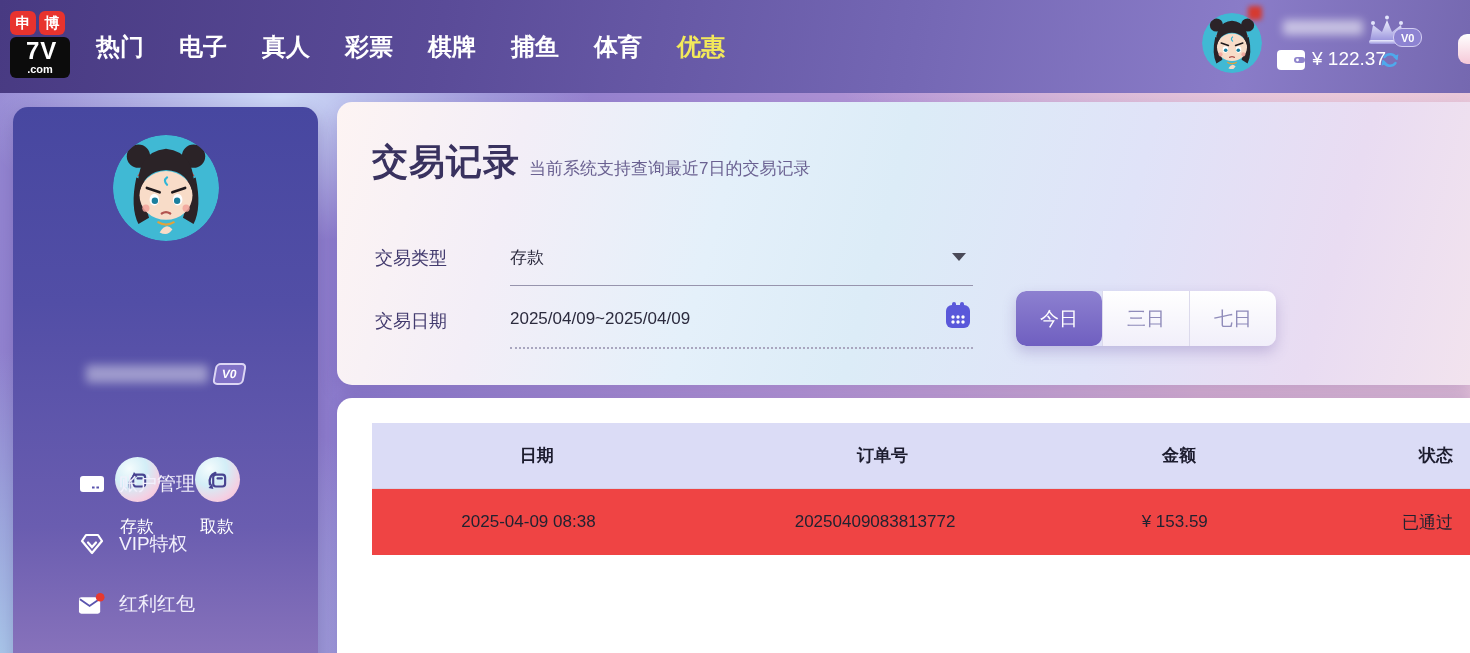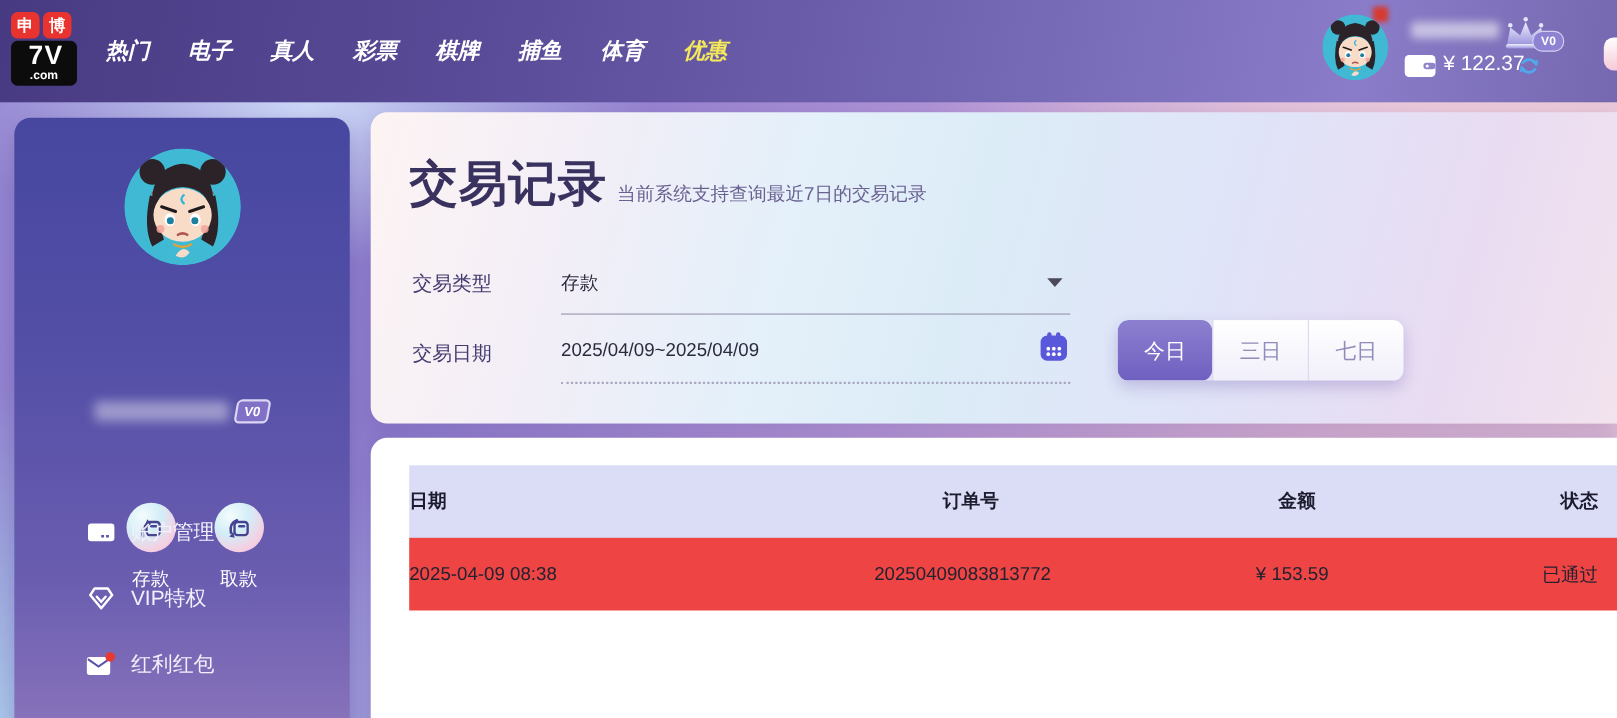--- a/index.html
+++ b/index.html
@@ -15,21 +15,21 @@
   .topbar{position:absolute;left:0;top:0;width:1470px;height:93px;
     background:linear-gradient(100deg,#483a82 0%,#5a4b98 30%,#7467b4 62%,#8a7cc8 84%,#7568b0 100%);}
   .logo{position:absolute;left:10px;top:11px;width:60px;cursor:pointer;}
   .logo-badges{display:flex;gap:3px;margin-bottom:2px;}
   .logo-badge{width:26px;height:24px;background:#e8332e;border-radius:6px;color:#fff;
     font-size:15px;font-weight:700;display:flex;align-items:center;justify-content:center;}
   .logo-black{background:#0c0c0c;border-radius:6px;padding:1px 16px 3px;text-align:center;}
   .logo-name{color:#fff;font-size:24px;font-weight:800;letter-spacing:1px;line-height:26px;}
   .logo-tld{color:#fff;font-size:11px;font-weight:700;line-height:11px;}
   .nav{position:absolute;left:96px;top:0;height:93px;display:flex;align-items:center;gap:35px;}
-  .nav-item{color:#fff;font-size:20px;font-weight:600;cursor:pointer;white-space:nowrap;font-style:italic;}
+  .nav-item{color:#fff;font-size:24px;font-weight:600;cursor:pointer;white-space:nowrap;}
   .nav-item.active{color:#f3e95a;}
   .hdr-avatar{position:absolute;left:1202px;top:13px;width:60px;height:60px;border-radius:50%;
     overflow:hidden;cursor:pointer;}
   .hdr-red-blob{position:absolute;left:1248px;top:6px;width:14px;height:14px;background:#d63a30;
     border-radius:3px;filter:blur(2.5px);}
   .hdr-name-blur{position:absolute;left:1283px;top:20px;width:80px;height:15px;border-radius:3px;
     background:rgba(255,255,255,.55);filter:blur(4px);}
   .hdr-crown{position:absolute;left:1364px;top:13px;width:46px;height:34px;cursor:pointer;}
   .hdr-vip-pill{position:absolute;left:1393px;top:28px;height:17px;padding:0 7px;cursor:pointer;
     background:#8d83d2;border:1px solid #d4cff2;border-radius:9px;color:#fff;font-size:11px;
@@ -65,21 +65,21 @@
     align-items:flex-start;cursor:pointer;}
   .menu-item .mi-icon{width:27px;height:26px;margin-right:14px;display:flex;
     align-items:center;justify-content:center;position:relative;}
   .menu-item .mi-label{color:#f2f0fc;font-size:19px;}
   
   .panel-top{position:absolute;left:337px;top:102px;right:0;height:283px;
     border-radius:15px 0 0 15px;
     background:linear-gradient(105deg,#fdf4f3 0%,#f3eef7 16%,#e4f0fa 34%,#dcecf7 48%,#e0e3f8 68%,#e9dcf2 86%,#f2e3ee 100%);
     box-shadow:0 8px 18px rgba(90,70,150,.22);}
   .pt-title-row{position:absolute;left:35px;top:36px;display:flex;align-items:baseline;}
-  .pt-title{font-size:44px;font-weight:700;color:#39325f;letter-spacing:1px;}
+  .pt-title{font-size:36px;font-weight:700;color:#39325f;letter-spacing:1px;}
   .pt-subtitle{font-size:17px;color:#6a6191;margin-left:9px;}
   .form-label{position:absolute;left:38px;font-size:18px;color:#423a6e;}
   .form-value{position:absolute;left:173px;font-size:17px;color:#2c2b3e;}
   .lbl-type{top:144px;} .val-type{top:144px;cursor:pointer;}
   .lbl-date{top:207px;} .val-date{top:207px;cursor:text;}
   .caret{position:absolute;left:615px;top:151px;width:0;height:0;cursor:pointer;
     border-left:7px solid transparent;border-right:7px solid transparent;
     border-top:8px solid #4a4a58;}
   .u-solid{position:absolute;left:173px;top:183px;width:463px;border-bottom:1px solid #9794ad;}
   .u-dash{position:absolute;left:173px;top:245px;width:463px;border-bottom:2px dotted #a9a6bf;}
@@ -92,21 +92,21 @@
   .range-btn + .range-btn{border-left:1px solid #dcdaec;}
   .range-btn.active{background:linear-gradient(180deg,#8d80d0 0%,#6f5fc0 100%);
     color:#fff;border-radius:10px;}
   
   .panel-bottom{position:absolute;left:337px;top:398px;right:0;height:270px;
     border-radius:15px 0 0 0;background:#ffffff;box-shadow:0 -2px 10px rgba(90,70,150,.15);}
   .tbl-header{position:absolute;left:35px;right:0;top:25px;height:65px;background:#dbdcf6;
     display:flex;align-items:center;border-bottom:1px solid #d2d2e6;}
   .tbl-row{position:absolute;left:35px;right:0;top:91px;height:66px;background:#ef4444;
     display:flex;align-items:center;gap:18px;}
-  .c1{width:30%;text-align:left;} .c2{width:33%;text-align:center;}
+  .c1{width:30%;text-align:center;} .c2{width:33%;text-align:center;}
   .c3{width:21%;text-align:center;} .c4{width:16%;text-align:right;padding-right:17px;box-sizing:border-box;}
   .tbl-header span{font-size:17px;font-weight:700;color:#1c1c2e;}
   .tbl-row span{font-size:17px;color:#222230;}
 </style>
 </head>
 <body>
 
 <div class="stage">
 
   <div class="topbar">

